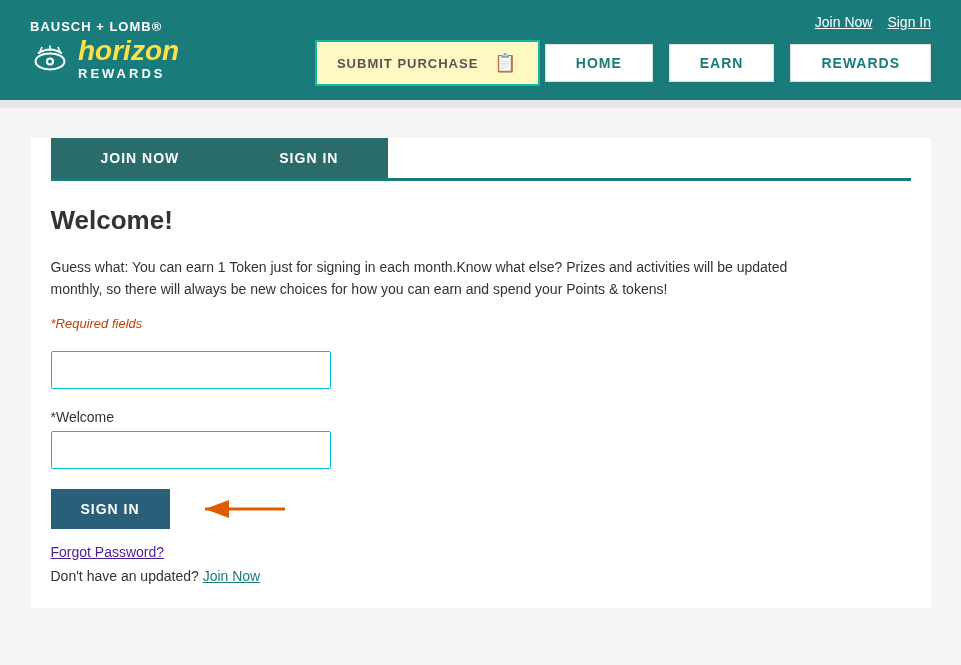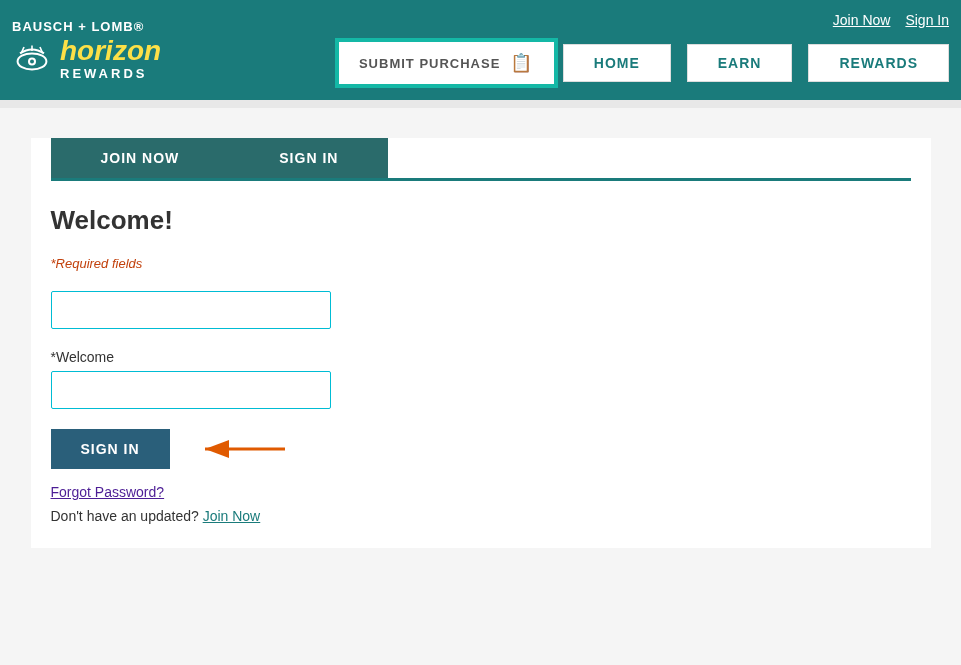--- a/index.html
+++ b/index.html
@@ -1,21 +1,21 @@
 <!DOCTYPE html>
 <html><head>
   <meta charset="utf-8">
   <style>
     * { box-sizing: border-box; margin: 0; padding: 0; }
     body { font-family: Arial, sans-serif; background: #f5f5f5; min-height: 665px; }
 
     
     .header {
       background-color: #1a7b7b;
-      padding: 0 12px;
+      padding: 0 30px;
       height: 100px;
       display: flex;
       align-items: center;
       justify-content: space-between;
     }
     .header-logo {
       display: flex;
       flex-direction: column;
       color: white;
     }
@@ -79,24 +79,24 @@
       color: #1a7b7b;
       font-weight: bold;
       font-size: 14px;
       cursor: pointer;
       border: 1px solid #ddd;
       letter-spacing: 1px;
     }
     .submit-purchase-btn {
       display: flex;
       align-items: center;
-      gap: 10px;
+      gap: 16px;
       padding: 10px 20px;
-      background: #ffffff;
-      border: 4px solid #14b8a6;
+      background: #fef9c3;
+      border: 2px solid #14b8a6;
       color: #555;
       font-weight: bold;
       font-size: 13px;
       cursor: pointer;
       letter-spacing: 1px;
     }
     .submit-purchase-icon {
       font-size: 18px;
       color: #888;
     }
@@ -270,20 +270,21 @@
 
 <div class="content-area">
 
   <div class="tabs-container">
     <div class="tab tab-join">JOIN NOW</div>
     <div class="tab tab-signin active">SIGN IN</div>
   </div>
 
   <div class="form-area">
     <h1 class="welcome-title">Welcome!</h1>
+    <p class="welcome-desc">Guess what: You can earn 1 Token just for signing in each month.Know what else? Prizes and activities will be updated monthly, so there will always be new choices for how you can earn and spend your Points &amp; tokens!</p>
     <p class="required-note">*Required fields</p>
 
     <div class="field-group">
       <input type="email" class="text-input" style="">
     </div>
 
     <div class="field-group">
       <label class="field-label">*Welcome</label>
       <input type="password" class="text-input" style="">
     </div>

